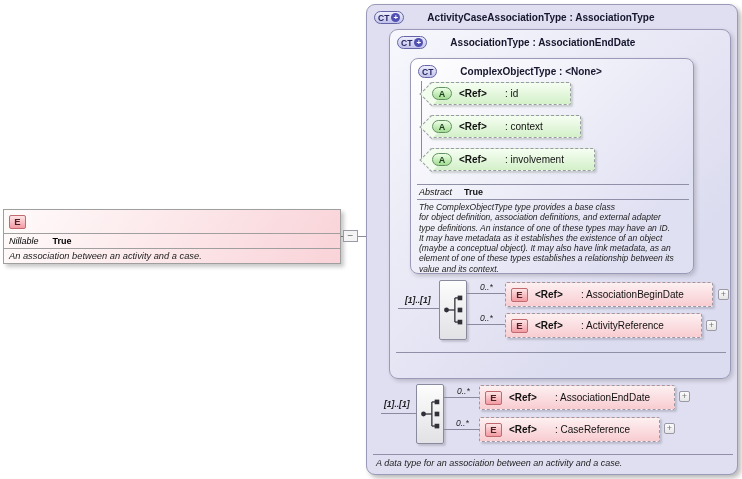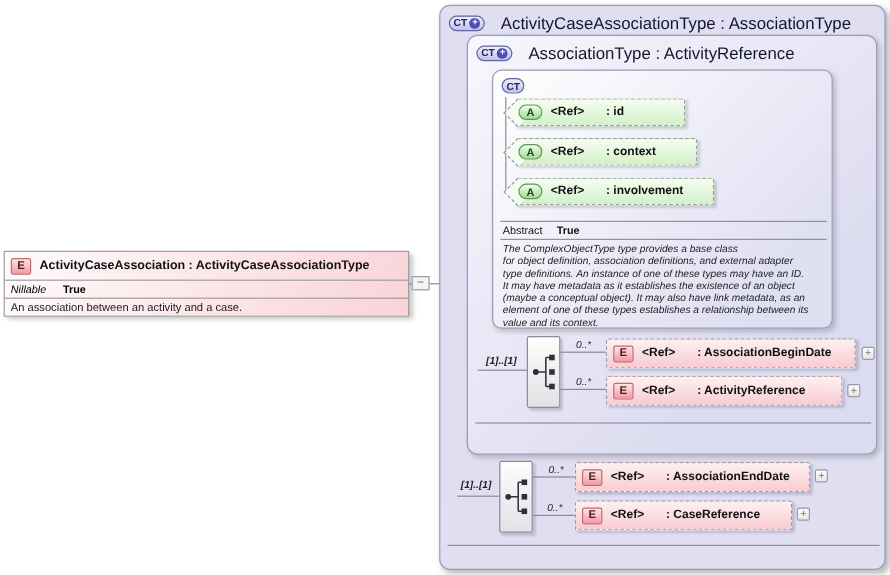--- a/index.html
+++ b/index.html
@@ -8,22 +8,22 @@
 
   .hline { position:absolute; height:1px; background:#8a8a9e; }
   .vline { position:absolute; width:1px; background:#8a8a9e; }
   .sep   { position:absolute; height:1px; background:#8f8fa8; }
 
   .typebox { position:absolute; border:1px solid #9a9ab8; border-radius:9px; }
   #box-acat { background:#dfdff1; box-shadow:3px 3px 5px rgba(0,0,0,.28); }
   #box-at  { background:linear-gradient(135deg,#f7f7fd 0%,#dcdcf0 75%); box-shadow:2px 2px 4px rgba(0,0,0,.18); }
   #box-cot { background:linear-gradient(135deg,#ffffff 0%,#e0e0f3 80%); border-radius:8px; box-shadow:2px 2px 4px rgba(0,0,0,.18); }
 
-  .tb-header { display:flex; align-items:center; gap:13px; padding:6px 7px 4px 7px; }
-  .tb-title  { font-size:14px; font-weight:normal; color:#15152d; white-space:nowrap; }
+  .tb-header { display:flex; align-items:center; gap:23px; padding:6px 7px 4px 7px; }
+  .tb-title  { font-size:10px; font-weight:bold; color:#15152d; white-space:nowrap; }
 
   .pill-ct { display:inline-flex; align-items:center; height:13px; padding:0 3px; border:1px solid #6464a6;
              border-radius:7px; background:linear-gradient(#eeeefc,#c2c2ec); font-size:8.5px; font-weight:bold;
              color:#24245e; flex:0 0 auto; }
   .pill-plus { display:inline-flex; align-items:center; justify-content:center; width:9px; height:9px; margin-left:2px;
              border-radius:50%; background:#5050b2; color:#fff; font-size:8px; line-height:8px; font-weight:bold; }
   .pill-a { display:flex; align-items:center; justify-content:center; width:20px; height:13px; border:1px solid #639163;
              border-radius:7px; background:linear-gradient(#ecffe5,#a3dc93); font-size:9px; font-weight:bold;
              color:#1e421e; flex:0 0 auto; }
   .eicon  { display:flex; align-items:center; justify-content:center; width:17px; height:14px; border:1px solid #c06a6f;
@@ -32,62 +32,61 @@
 
   .elem { position:absolute; display:flex; align-items:center; padding-left:5px; border:1px dashed #9a9aa6;
           border-radius:2px; background:linear-gradient(#fdf0f1,#f8ccd1); box-shadow:2px 2px 2px rgba(90,90,110,.25); }
   .attr { position:absolute; z-index:0; display:flex; align-items:center; padding-left:3px; border:1px dashed #9a9aa6;
           border-left:none; border-radius:2px; background:linear-gradient(#f6fef2,#d3f0c9);
           box-shadow:2px 2px 2px rgba(90,110,90,.25); }
   .attr::before { content:""; position:absolute; left:-6px; top:50%; width:16px; height:16px;
           transform:translateY(-50%) rotate(45deg); background:#f3fdee;
           border-left:1px dashed #9a9aa6; border-bottom:1px dashed #9a9aa6; z-index:-1; }
   .reftext  { font-size:10px; font-weight:bold; color:#111; width:46px; margin-left:7px; flex:0 0 auto; }
-  .nametext { font-size:10px; font-weight:bold; color:#111; white-space:nowrap; }
+  .nametext { font-size:10px; font-weight:normal; color:#111; white-space:nowrap; }
 
   .plusbox { position:absolute; width:11px; height:11px; border:1px solid #9a9aa6; border-radius:2px;
              background:linear-gradient(#fcfcfc,#e6e6e6); color:#777; font-size:9px; line-height:9px;
              display:flex; align-items:center; justify-content:center; cursor:pointer; }
   .occurs { position:absolute; font-size:8.5px; font-style:italic; color:#222; }
   .mult   { position:absolute; font-size:8.5px; font-style:italic; font-weight:bold; color:#222; }
 
   .seqbox { position:absolute; width:28px; height:60px; border:1px solid #8a8a9e; border-radius:2px;
             background:linear-gradient(#fdfdfd,#e2e2e6); box-shadow:2px 2px 2px rgba(0,0,0,.15);
             display:flex; align-items:center; justify-content:center; }
 
   .desc { position:absolute; font-style:italic; color:#1c1c1c; white-space:pre-line; }
   .kv   { position:absolute; display:flex; gap:12px; font-size:9px; color:#111; }
-  .kv .k { }
+  .kv .k { font-style:italic; }
   .kv .v { font-weight:bold; }
 
   
   #gebox { position:absolute; left:3px; top:209px; width:338px; height:55px; border:1px solid #9f9f9f;
            background:linear-gradient(120deg,#fffbfb 0%,#f9d3d8 100%); box-shadow:3px 3px 4px rgba(0,0,0,.22); }
   .ge-header { display:flex; align-items:center; gap:7px; padding:4px 5px; height:23px; }
   .ge-title  { font-size:10.4px; font-weight:bold; color:#111; white-space:nowrap; }
   .ge-props  { border-top:1px solid #9f9f9f; display:flex; gap:14px; padding:2px 5px; font-size:9px; height:15px; }
   .ge-props .k { font-style:italic; }
   .ge-props .v { font-weight:bold; }
-  .ge-desc   { border-top:1px solid #9f9f9f; padding:2px 5px; font-size:9.3px; color:#1c1c1c; }
+  .ge-desc   { border-top:1px solid #9f9f9f; padding:2px 5px; font-size:9.3px; font-style:italic; color:#1c1c1c; }
 
   #collapse { position:absolute; left:343px; top:230px; width:15px; height:12px; border:1px solid #9a9aa6;
               background:#f4f4f4; display:flex; align-items:center; justify-content:center;
               font-size:10px; line-height:10px; color:#666; cursor:pointer; }
 </style>
 </head>
 <body>
 
 <div id="stage">
 
   <div class="hline" style="left:341px; top:236px; width:49px;"></div>
 
   <div id="gebox">
     <div class="ge-header">
       <span class="eicon">E</span>
-      <span class="ge-title">ActivityCaseAssociation : ActivityCaseAssociationType</span>
     </div>
     <div class="ge-props">
       <span class="k">Nillable</span>
       <span class="v">True</span>
     </div>
     <div class="ge-desc">An association between an activity and a case.</div>
   </div>
 
   <div id="collapse">−</div>
 
@@ -101,28 +100,29 @@
       <span class="tb-title">ActivityCaseAssociationType : AssociationType</span>
     </div>
 
     <div id="box-at" class="typebox" style="left:22px; top:24px; width:342px; height:350px;">
 
       <div class="tb-header">
         <span class="pill-ct">
           <span>CT</span>
           <span class="pill-plus">+</span>
         </span>
-        <span class="tb-title">AssociationType : ActivityReference</span>
+        <span class="tb-title">AssociationType : AssociationEndDate</span>
       </div>
 
       <div id="box-cot" class="typebox" style="left:20px; top:28px; width:284px; height:216px;">
         <div class="tb-header">
           <span class="pill-ct">
             <span>CT</span>
           </span>
+          <span class="tb-title">ComplexObjectType : &lt;None&gt;</span>
         </div>
 
         <div class="vline" style="left:10px; top:22px; height:79px;"></div>
         <div class="hline" style="left:10px; top:34px; width:9px;"></div>
         <div class="hline" style="left:10px; top:67px; width:9px;"></div>
         <div class="hline" style="left:10px; top:100px; width:9px;"></div>
 
         <div class="attr" style="left:18px; top:23px; width:142px; height:23px;">
           <span class="pill-a">A</span>
           <span class="reftext">&lt;Ref&gt;</span>
@@ -217,15 +217,16 @@
     <div class="hline" style="left:77px; top:424px; width:35px;"></div>
     <div class="occurs" style="left:89px; top:413px;">0..*</div>
     <div class="elem" style="left:112px; top:412px; width:181px; height:25px;">
       <span class="eicon">E</span>
       <span class="reftext">&lt;Ref&gt;</span>
       <span class="nametext">: CaseReference</span>
     </div>
     <div class="plusbox" style="left:297px; top:418px;">+</div>
 
     <div class="sep" style="left:6px; top:449px; width:360px;"></div>
+    <div class="desc" style="left:9px; top:453px; width:352px; font-size:9px; line-height:11px;">A data type for an association between an activity and a case.</div>
   </div>
 
 </div>
 
 </body></html>

